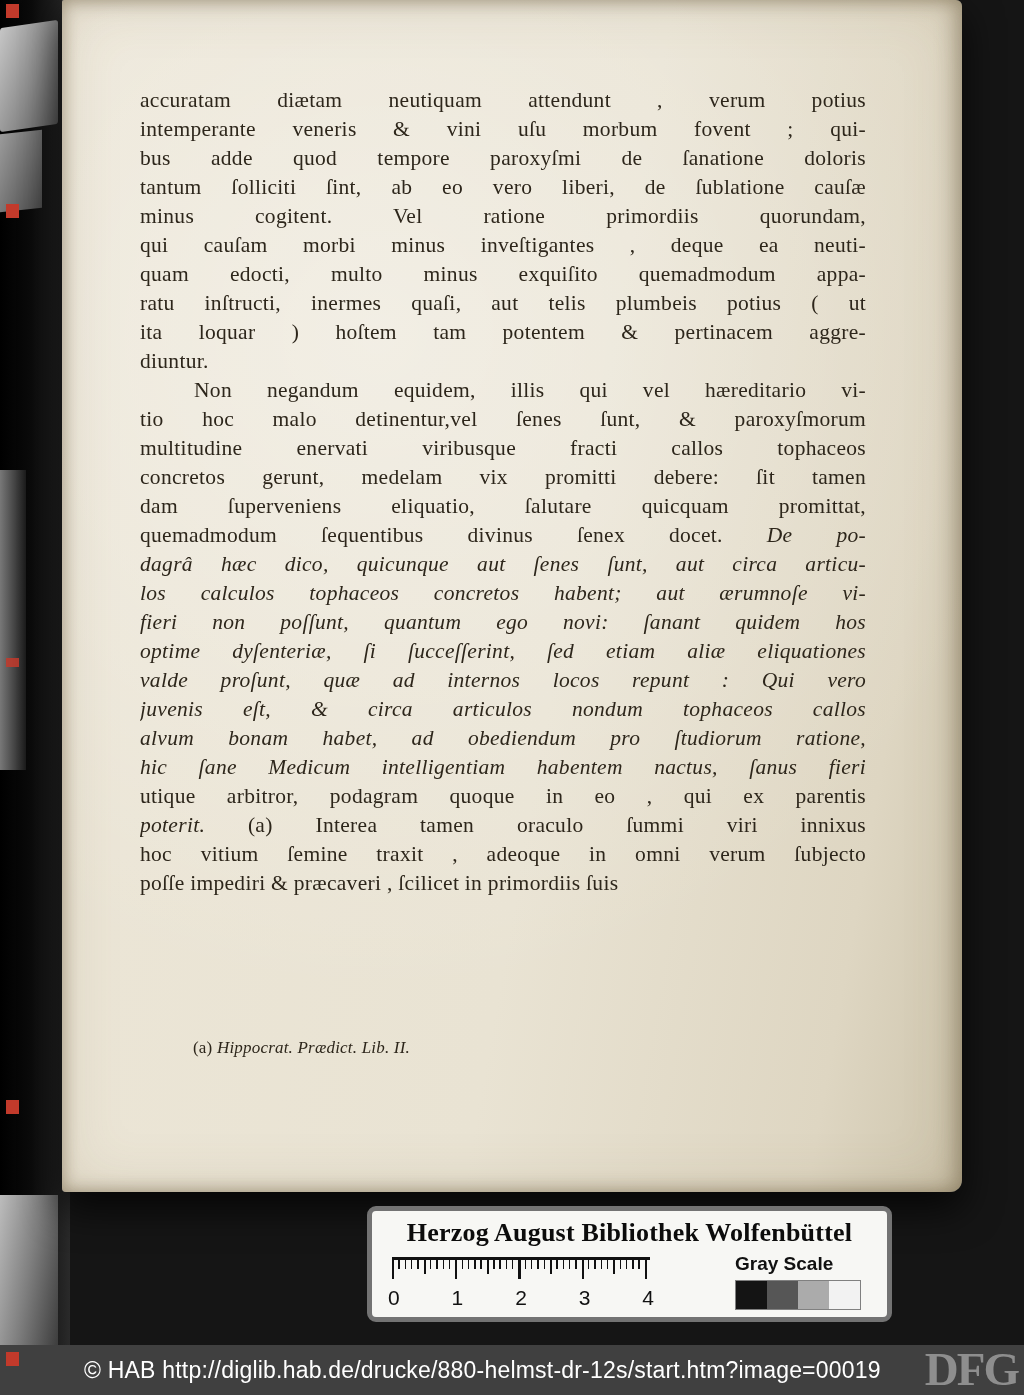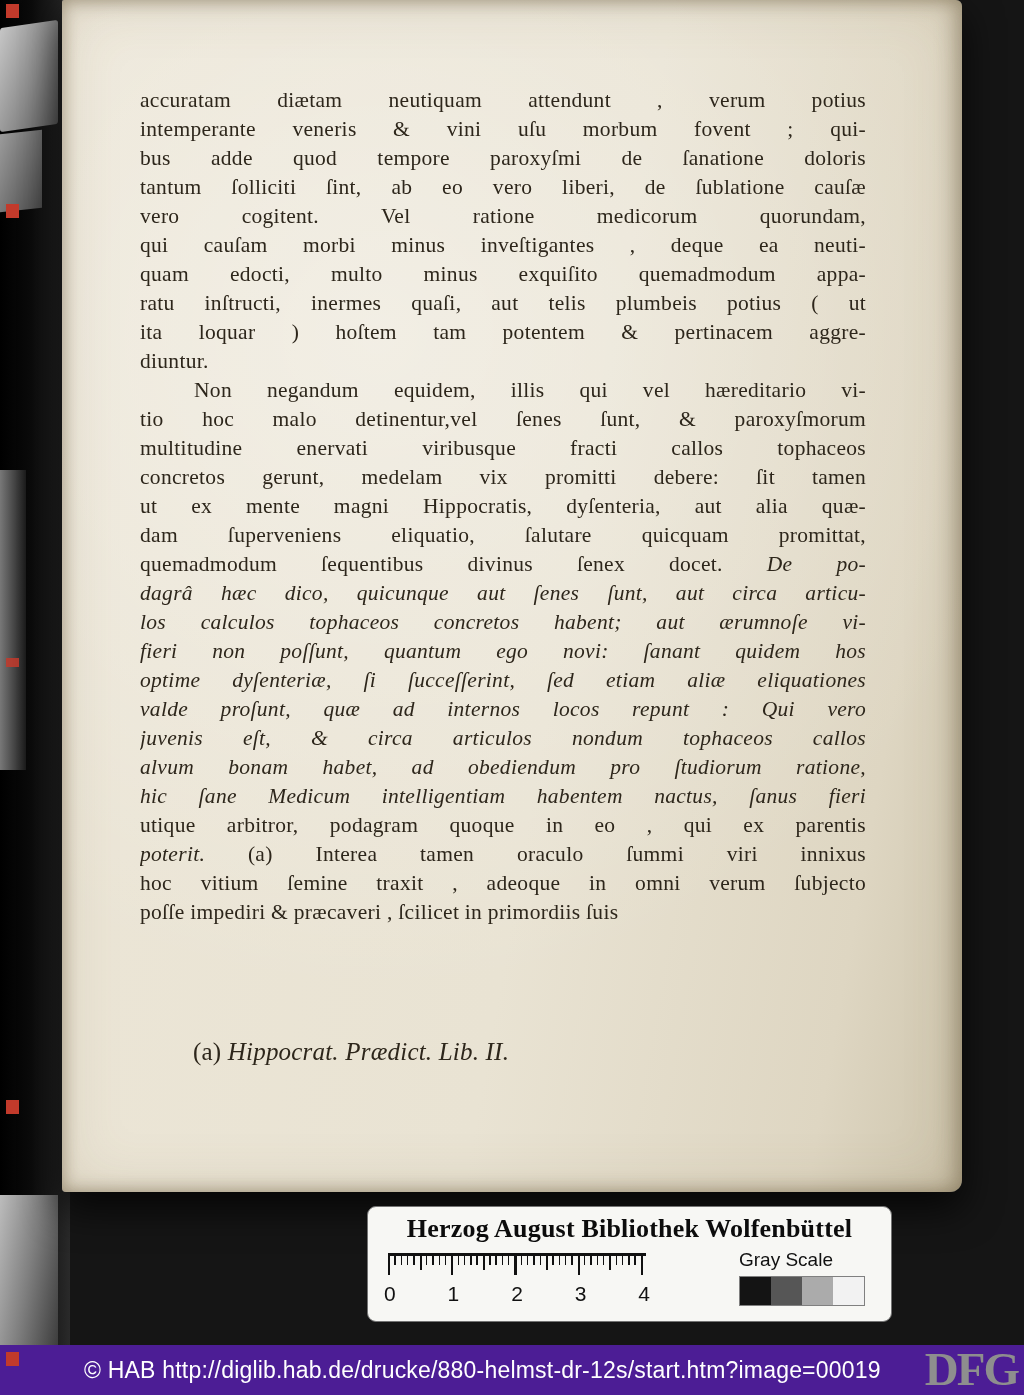--- a/index.html
+++ b/index.html
@@ -38,44 +38,44 @@
   .tline.just{text-align:justify;text-align-last:justify;}
   .tline.indent{text-indent:54px;}
   .it{font-style:italic;}
 
   .sigline{position:absolute;left:78px;top:992px;width:726px;height:34px;color:#2d261b;}
   .sig{position:absolute;left:412px;}
   .sig-letter{font-size:26px;}
   .sig-num{font-size:18px;}
   .catch{position:absolute;right:2px;font-size:22px;}
 
-  .footnote{position:absolute;left:131px;top:1038px;font-size:25px;color:#2d261b;letter-spacing:.2px;}
+  .footnote{position:absolute;left:131px;top:1038px;font-size:17px;color:#2d261b;letter-spacing:.2px;}
 
   
   .plate{position:absolute;left:367px;top:1206px;width:525px;height:116px;box-sizing:border-box;
-         background:#f7f7f4;border:1px solid #737373;border-radius:9px;}
+         background:#f7f7f4;border:5px solid #737373;border-radius:9px;}
   .plate-title{text-align:center;margin-top:7px;font-family:"Liberation Serif",serif;
          font-weight:700;font-size:26px;line-height:30px;color:#0c0c0c;letter-spacing:.2px;}
   .ruler{position:absolute;left:20px;top:46px;width:258px;}
   .ruler-ticks{height:22px;border-top:3px solid #111;
          background-image:
            repeating-linear-gradient(90deg,#111 0 2px,transparent 2px 63.25px),
            repeating-linear-gradient(90deg,#111 0 2px,transparent 2px 31.6px),
            repeating-linear-gradient(90deg,#111 0 1.4px,transparent 1.4px 6.32px);
          background-size:100% 19px,100% 14px,100% 9px;
          background-repeat:no-repeat;}
   .ruler-numbers{display:flex;justify-content:space-between;width:266px;margin:4px 0 0 -4px;
          font-family:"Liberation Sans",sans-serif;font-size:21px;color:#111;}
   .grayscale{position:absolute;right:12px;top:42px;width:140px;}
-  .gs-label{font-family:"Liberation Sans",sans-serif;font-size:19px;color:#111;margin-bottom:5px;}
+  .gs-label{font-family:"Liberation Sans",sans-serif;font-size:19px;color:#111;margin-bottom:5px;font-weight:bold;}
   .gs-swatches{display:flex;border:1px solid #808080;width:max-content;}
   .gs-swatch{width:31px;height:28px;}
 
   
-  .footerbar{position:absolute;left:0;top:1345px;width:1024px;height:50px;background:#4c1d95;}
+  .footerbar{position:absolute;left:0;top:1345px;width:1024px;height:50px;background:#404040;}
   .copyright{position:absolute;left:84px;top:50%;transform:translateY(-50%);color:#fff;
          font-family:"Liberation Sans",sans-serif;font-size:23px;white-space:nowrap;letter-spacing:.2px;}
   .dfg{position:absolute;right:6px;top:47%;transform:translateY(-50%);color:#8e8e8e;
          font-family:"Liberation Serif",serif;font-weight:700;font-size:47px;letter-spacing:-2px;}
 </style>
 </head>
 <body>
 
 <div class="stage">
 
@@ -89,31 +89,30 @@
   <div class="regmark rm3"></div>
   <div class="regmark rm4"></div>
   <div class="regmark rm5"></div>
 
   <div class="page">
     <div class="textblock" id="textblock">
         <div class="tline just"><span class="ro">accuratam diætam neutiquam attendunt , verum potius</span></div>
         <div class="tline just"><span class="ro">intemperante veneris &amp; vini uſu morbum fovent ; qui-</span></div>
         <div class="tline just"><span class="ro">bus adde quod tempore paroxyſmi de ſanatione doloris</span></div>
         <div class="tline just"><span class="ro">tantum ſolliciti ſint, ab eo vero liberi, de ſublatione cauſæ</span></div>
-        <div class="tline just"><span class="ro">vero cogitent. Vel ratione medicorum quorundam,</span></div>
+        <div class="tline just"><span class="ro">minus cogitent. Vel ratione primordiis quorundam,</span></div>
         <div class="tline just"><span class="ro">qui cauſam morbi minus inveſtigantes , deque ea neuti-</span></div>
         <div class="tline just"><span class="ro">quam edocti, multo minus exquiſito quemadmodum appa-</span></div>
         <div class="tline just"><span class="ro">ratu inſtructi, inermes quaſi, aut telis plumbeis potius ( ut</span></div>
         <div class="tline just"><span class="ro">ita loquar ) hoſtem tam potentem &amp; pertinacem aggre-</span></div>
         <div class="tline"><span class="ro">diuntur.</span></div>
         <div class="tline just indent"><span class="ro">Non negandum equidem, illis qui vel hæreditario vi-</span></div>
         <div class="tline just"><span class="ro">tio hoc malo detinentur,vel ſenes ſunt, &amp; paroxyſmorum</span></div>
         <div class="tline just"><span class="ro">multitudine enervati viribusque fracti callos tophaceos</span></div>
         <div class="tline just"><span class="ro">concretos gerunt, medelam vix promitti debere: ſit tamen</span></div>
-        <div class="tline just"><span class="ro">ut ex mente magni Hippocratis, dyſenteria, aut alia quæ-</span></div>
         <div class="tline just"><span class="ro">dam ſuperveniens eliquatio, ſalutare quicquam promittat,</span></div>
         <div class="tline just"><span class="ro">quemadmodum ſequentibus divinus ſenex docet. </span><span class="it">De po-</span></div>
         <div class="tline just"><span class="it">dagrâ hæc dico, quicunque aut ſenes ſunt, aut circa articu-</span></div>
         <div class="tline just"><span class="it">los calculos tophaceos concretos habent; aut ærumnoſe vi-</span></div>
         <div class="tline just"><span class="it">fieri non poſſunt, quantum ego novi: ſanant quidem hos</span></div>
         <div class="tline just"><span class="it">optime dyſenteriæ, ſi ſucceſſerint, ſed etiam aliæ eliquationes</span></div>
         <div class="tline just"><span class="it">valde proſunt, quæ ad internos locos repunt : Qui vero</span></div>
         <div class="tline just"><span class="it">juvenis eſt, &amp; circa articulos nondum tophaceos callos</span></div>
         <div class="tline just"><span class="it">alvum bonam habet, ad obediendum pro ſtudiorum ratione,</span></div>
         <div class="tline just"><span class="it">hic ſane Medicum intelligentiam habentem nactus, ſanus fieri</span></div>

